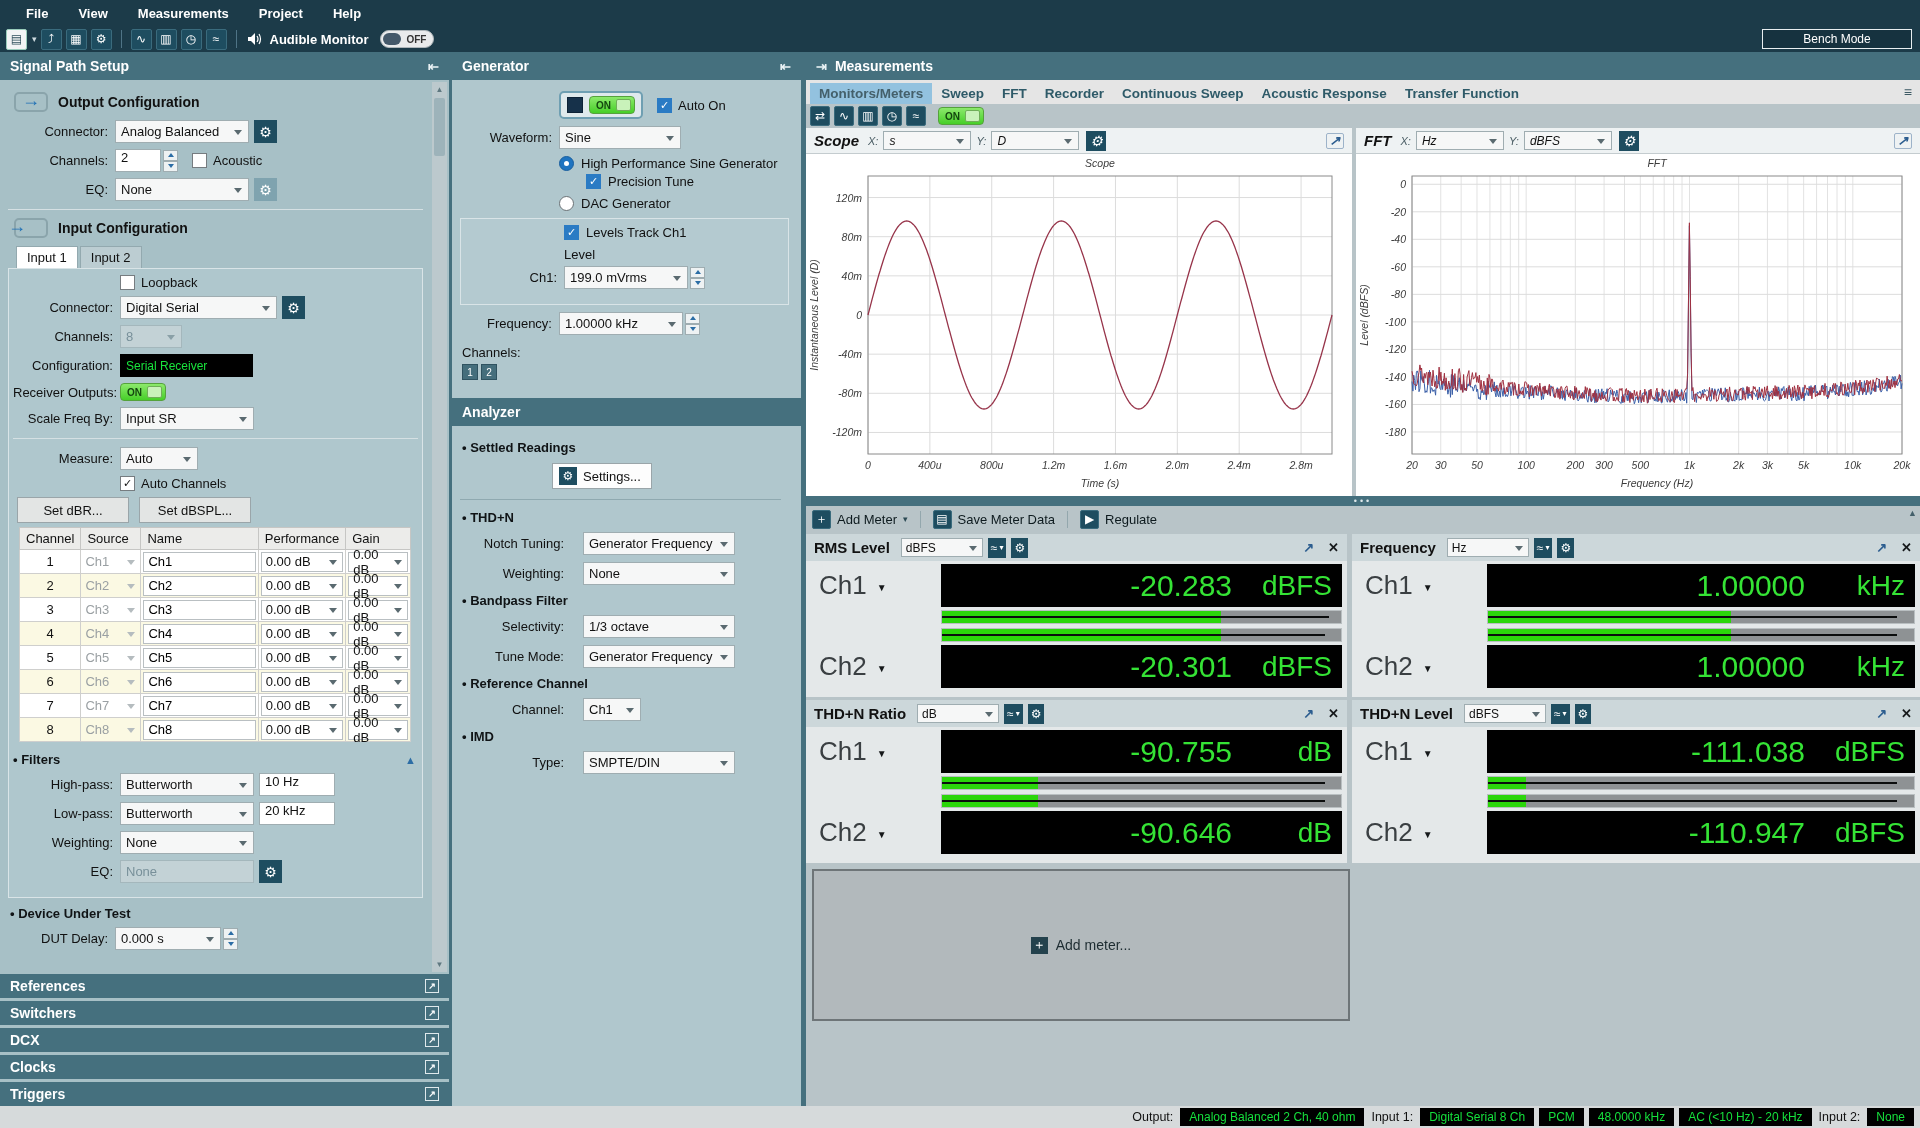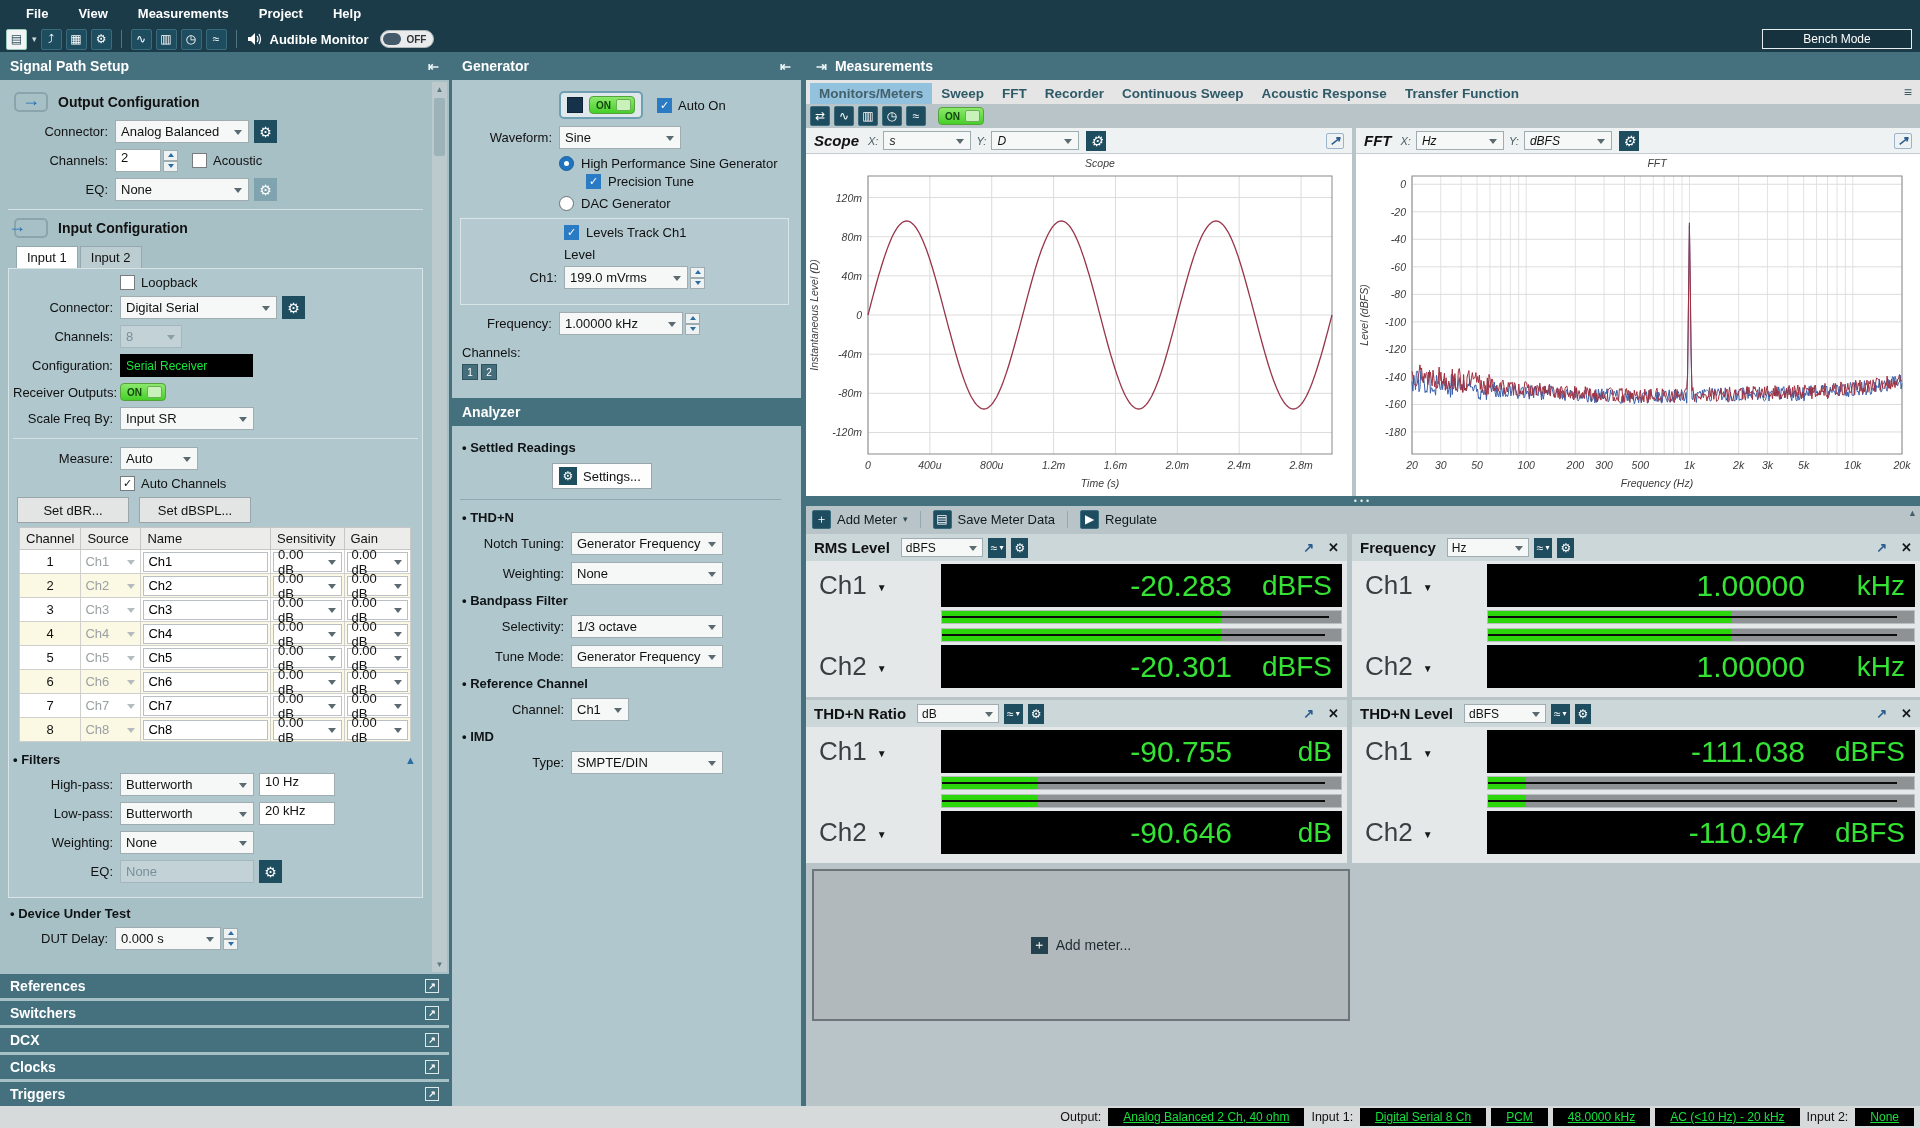--- a/index.html
+++ b/index.html
@@ -88,21 +88,21 @@
   
   .gen-col { position:absolute; left:452px; top:52px; width:349px; height:1054px; background:#b0c7cd; }
   .gen-body { position:absolute; left:0; top:28px; width:349px; height:318px; padding:4px 10px 0 8px; }
   .g-row { display:flex; align-items:center; margin:7px 0; }
   .g-row .lbl { width:92px; text-align:right; margin-right:7px; flex:none; }
   .on-wrap { display:flex; align-items:center; gap:6px; border:2px solid #6f9fb2; background:#dfe9ec; border-radius:5px; padding:3px 6px; margin-left:99px; }
   .stopbtn { width:16px; height:16px; background:#16314a; border:1px solid #0d2236; }
   .ana-header { position:absolute; left:0; top:346px; width:349px; }
   .ana-body { position:absolute; left:0; top:374px; width:349px; height:680px; padding:6px 20px 0 8px; }
   .a-sect { margin:8px 0 4px 2px; }
-  .a-row { display:flex; align-items:center; margin:7px 0; }
+  .a-row { display:flex; align-items:center; margin:7px 0;gap:12px; }
   .a-row .lbl { width:104px; text-align:right; margin-right:7px; flex:none; }
   .a-div { border-top:1px solid #8fa9b0; margin:10px 0; }
   .chbtn { width:16px; height:16px; background:#456e7c; border:1px solid #2f5260; color:#fff; font-size:10px; display:inline-flex; align-items:center; justify-content:center; margin-right:3px; }
   .settings-btn { background:#fdfdfd; border:1px solid #9aa5a9; height:26px; padding:0 10px 0 6px; display:inline-flex; align-items:center; gap:6px; font-size:13px; margin-left:92px; }
   .settings-btn .g { width:18px; height:18px; background:#1e4d60; color:#fff; font-size:12px; display:flex; align-items:center; justify-content:center; }
 
   
   .meas-col { position:absolute; left:806px; top:52px; width:1114px; height:1054px; background:#b8c4c8; }
   .meas-header { position:absolute; left:0; top:0; width:1114px; }
   .mtabs { position:absolute; left:0; top:28px; width:1114px; height:24px; background:#e5e5e5; display:flex; align-items:flex-end; padding-left:4px; }
@@ -150,21 +150,21 @@
   .m-bars { margin-left:130px; padding:3px 0; display:flex; flex-direction:column; gap:4px; }
   .m-bar { position:relative; height:14px; background:#8e9294; border:1px solid #b9bfc1; }
   .m-fill { position:absolute; left:0; top:0; bottom:0; background:#2bd60a; }
   .m-peak { position:absolute; left:0; top:5px; height:2px; background:#0b0d0d; }
 
   .addmeter-box { position:absolute; left:6px; top:817px; width:538px; height:152px; background:#b2b9bc; border:2px solid #6e7578; display:flex; align-items:center; justify-content:center; gap:8px; color:#1d2c31; font-size:14px; }
   .addmeter-box .plus { width:17px; height:17px; background:#24424d; color:#fff; font-size:13px; display:flex; align-items:center; justify-content:center; }
 
   
   .statusbar { position:absolute; left:0; top:1106px; width:1920px; height:22px; background:#d6dadb; display:flex; align-items:center; justify-content:flex-end; gap:7px; padding-right:6px; font-size:12.5px; color:#111; }
-  .badge { background:#000; color:#15e03c; padding:2px 15px; font-size:12px; white-space:nowrap;text-decoration:underline; }
+  .badge { background:#000; color:#15e03c; padding:2px 9px; font-size:12px; white-space:nowrap; }
 </style>
 </head>
 <body>
 
 <div class="menubar">
   <span>File</span>
   <span>View</span>
   <span>Measurements</span>
   <span>Project</span>
   <span>Help</span>
@@ -303,21 +303,21 @@
         <span class="btn" style="width:112px">Set dBR...</span>
         <span class="btn" style="width:112px">Set dBSPL...</span>
       </div>
 
       <table class="ch-table">
         <thead>
           <tr>
             <th>Channel</th>
             <th>Source</th>
             <th>Name</th>
-            <th>Sensitivity</th>
+            <th>Performance</th>
             <th>Gain</th>
           </tr>
         </thead>
         <tbody id="ch-tbody">
   <tr>
     <td class="c-ch">1</td>
     <td class="c-src">
                 <span class="srcwrap">
                   <span class="v" style="flex:1">Ch1</span>
                   <span class="chev"></span>

